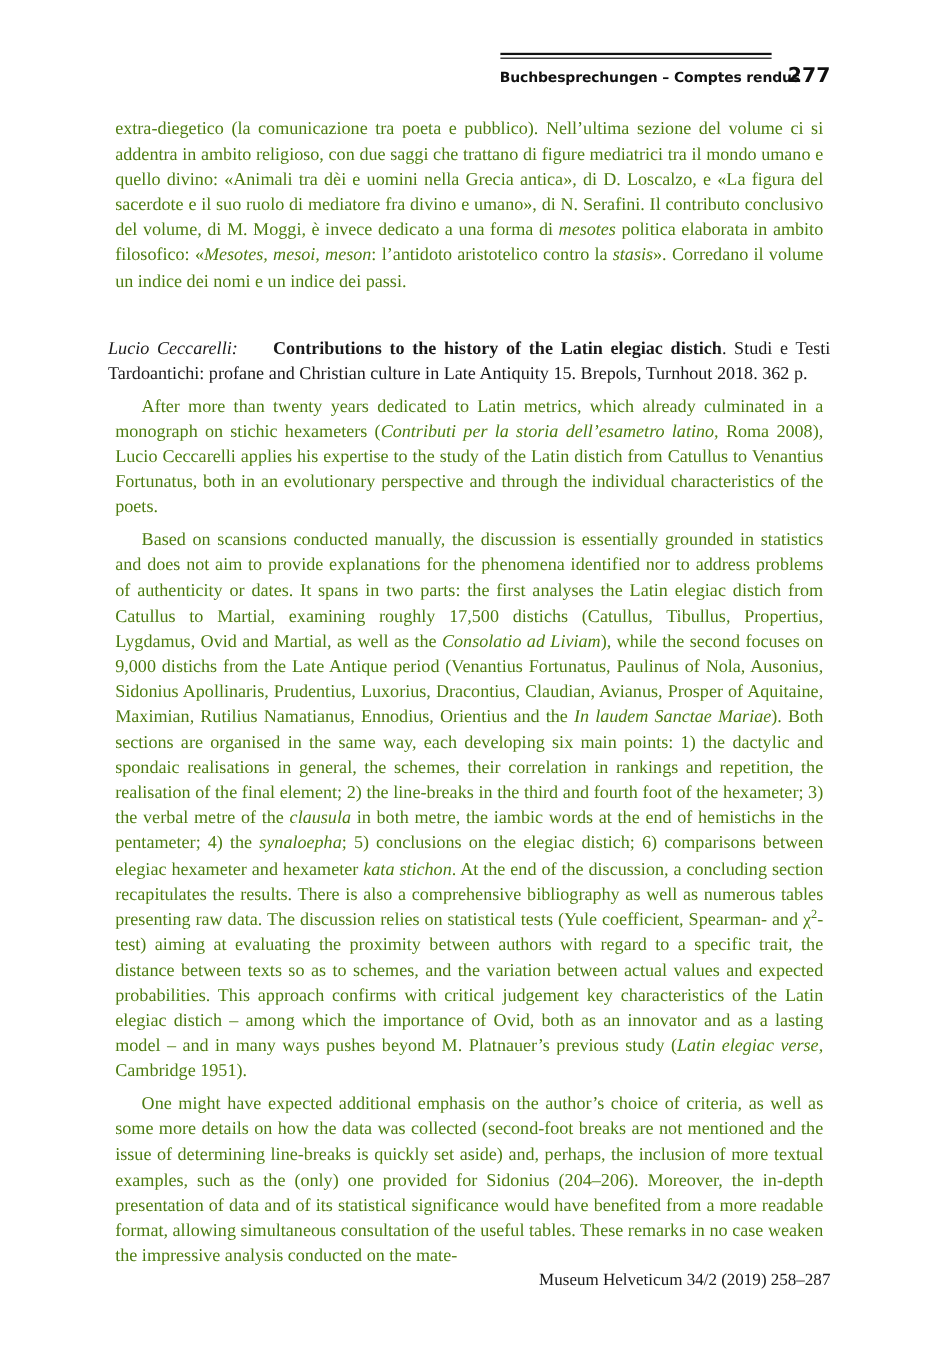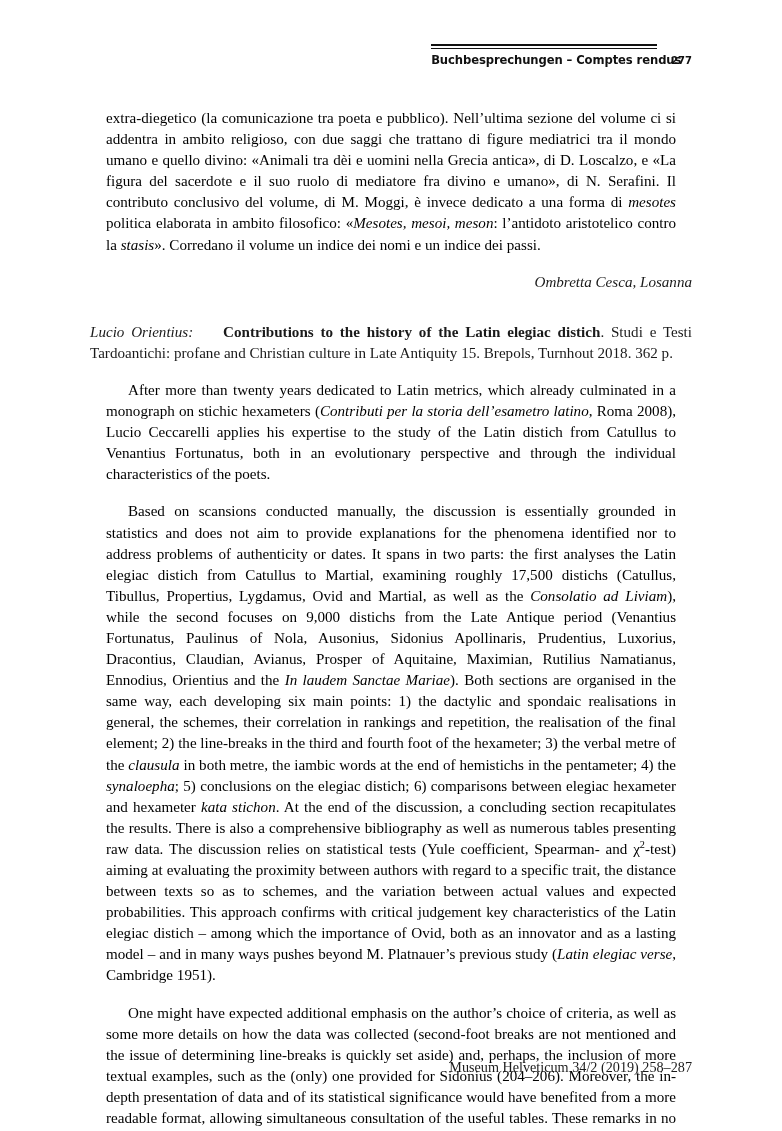--- a/index.html
+++ b/index.html
@@ -65,42 +65,42 @@
     font-weight: bold;
     font-size: 11.6px;
     letter-spacing: -0.1px;
     color: #111111;
     width: 226px;
     white-space: nowrap;
   }
   .rh-page {
     font-family: "DejaVu Sans", "Liberation Sans", sans-serif;
     font-weight: bold;
-    font-size: 10px;
+    font-size: 17px;
     color: #111111;
     margin-left: 14px;
     text-align: right;
   }
 
   
   .column {
     position: absolute;
     left: 90px;
     top: 92px;
     width: 602px;
   }
 
   p.body {
-    margin: 16px;
+    margin: 6px;
     font-size: 15.1px;
     line-height: 21.1px;
     text-align: justify;
     text-justify: inter-word;
     hyphens: manual;
-    color: #000000;
+    color: #4d7c0f;
   }
   p.indent {
     text-indent: 22px;
   }
   p.signature {
     margin: 0;
     font-size: 15.1px;
     line-height: 21.1px;
     text-align: right;
     font-style: italic;
@@ -158,25 +158,24 @@
         <div class="rh-title">Buchbesprechungen – Comptes rendus</div>
         <div class="rh-page">277</div>
       </div>
     </div>
   </div>
 
   <div class="column">
 
     <p class="body"><span>extra-diegetico (la comunicazione tra poeta e pubblico). Nell’ultima sezione del volume ci si addentra in ambito religioso, con due saggi che trattano di figure mediatrici tra il mondo umano e quello divino: «Animali tra dèi e uomini nella Grecia antica», di D. Loscalzo, e «La figura del sacerdote e il suo ruolo di mediatore fra divino e umano», di N. Serafini. Il contributo conclusivo del volume, di M. Moggi, è invece dedicato a una forma di </span><i>mesotes</i><span> politica elaborata in ambito filosofico: «</span><i>Mesotes, mesoi, meson</i><span>: l’antidoto aristotelico contro la </span><i>stasis</i><span>». Corredano il volume un indice dei nomi e un indice dei passi.</span></p>
 
-    <p class="signature">Ombretta Cesca, Losanna</p>
 
     <div class="gap-head"></div>
 
-    <p class="book-head"><span class="author">Lucio Orientius:</span> <span class="title">Contributions to the history of the Latin elegiac distich</span><span>. Studi e Testi Tardoantichi: profane and Christian culture in Late Antiquity 15. Brepols, Turnhout 2018. 362 p.</span></p>
+    <p class="book-head"><span class="author">Lucio Ceccarelli:</span> <span class="title">Contributions to the history of the Latin elegiac distich</span><span>. Studi e Testi Tardoantichi: profane and Christian culture in Late Antiquity 15. Brepols, Turnhout 2018. 362 p.</span></p>
 
     <p class="body indent"><span>After more than twenty years dedicated to Latin metrics, which already culminated in a monograph on stichic hexameters (</span><i>Contributi per la storia dell’esametro latino</i><span>, Roma 2008), Lucio Ceccarelli applies his expertise to the study of the Latin distich from Catullus to Venantius Fortunatus, both in an evolutionary perspective and through the individual characteristics of the poets.</span></p>
 
     <p class="body indent"><span>Based on scansions conducted manually, the discussion is essentially grounded in statistics and does not aim to provide explanations for the phenomena identified nor to address problems of authenticity or dates. It spans in two parts: the first analyses the Latin elegiac distich from Catullus to Martial, examining roughly 17,500 distichs (Catullus, Tibullus, Propertius, Lygdamus, Ovid and Martial, as well as the </span><i>Consolatio ad Liviam</i><span>), while the second focuses on 9,000 distichs from the Late Antique period (Venantius Fortunatus, Paulinus of Nola, Ausonius, Sidonius Apollinaris, Prudentius, Luxorius, Dracontius, Claudian, Avianus, Prosper of Aquitaine, Maximian, Rutilius Namatianus, Ennodius, Orientius and the </span><i>In laudem Sanctae Mariae</i><span>). Both sections are organised in the same way, each developing six main points: 1) the dactylic and spondaic realisations in general, the schemes, their correlation in rankings and repetition, the realisation of the final element; 2) the line-breaks in the third and fourth foot of the hexameter; 3) the verbal metre of the </span><i>clausula</i><span> in both metre, the iambic words at the end of hemistichs in the pentameter; 4) the </span><i>synaloepha</i><span>; 5) conclusions on the elegiac distich; 6) comparisons between elegiac hexameter and hexameter </span><i>kata stichon</i><span>. At the end of the discussion, a concluding section recapitulates the results. There is also a comprehensive bibliography as well as numerous tables presenting raw data. The discussion relies on statistical tests (Yule coefficient, Spearman- and χ</span><sup class="chi">2</sup><span>-test) aiming at evaluating the proximity between authors with regard to a specific trait, the distance between texts so as to schemes, and the variation between actual values and expected probabilities. This approach confirms with critical judgement key characteristics of the Latin elegiac distich – among which the importance of Ovid, both as an innovator and as a lasting model – and in many ways pushes beyond M. Platnauer’s previous study (</span><i>Latin elegiac verse</i><span>, Cambridge 1951).</span></p>
 
     <p class="body indent">One might have expected additional emphasis on the author’s choice of criteria, as well as some more details on how the data was collected (second-foot breaks are not mentioned and the issue of determining line-breaks is quickly set aside) and, perhaps, the inclusion of more textual examples, such as the (only) one provided for Sidonius (204–206). Moreover, the in-depth presentation of data and of its statistical significance would have benefited from a more readable format, allowing simultaneous consultation of the useful tables. These remarks in no case weaken the impressive analysis conducted on the mate-</p>
 
   </div>
 
   <div class="footer">Museum Helveticum 34/2 (2019) 258–287</div>

